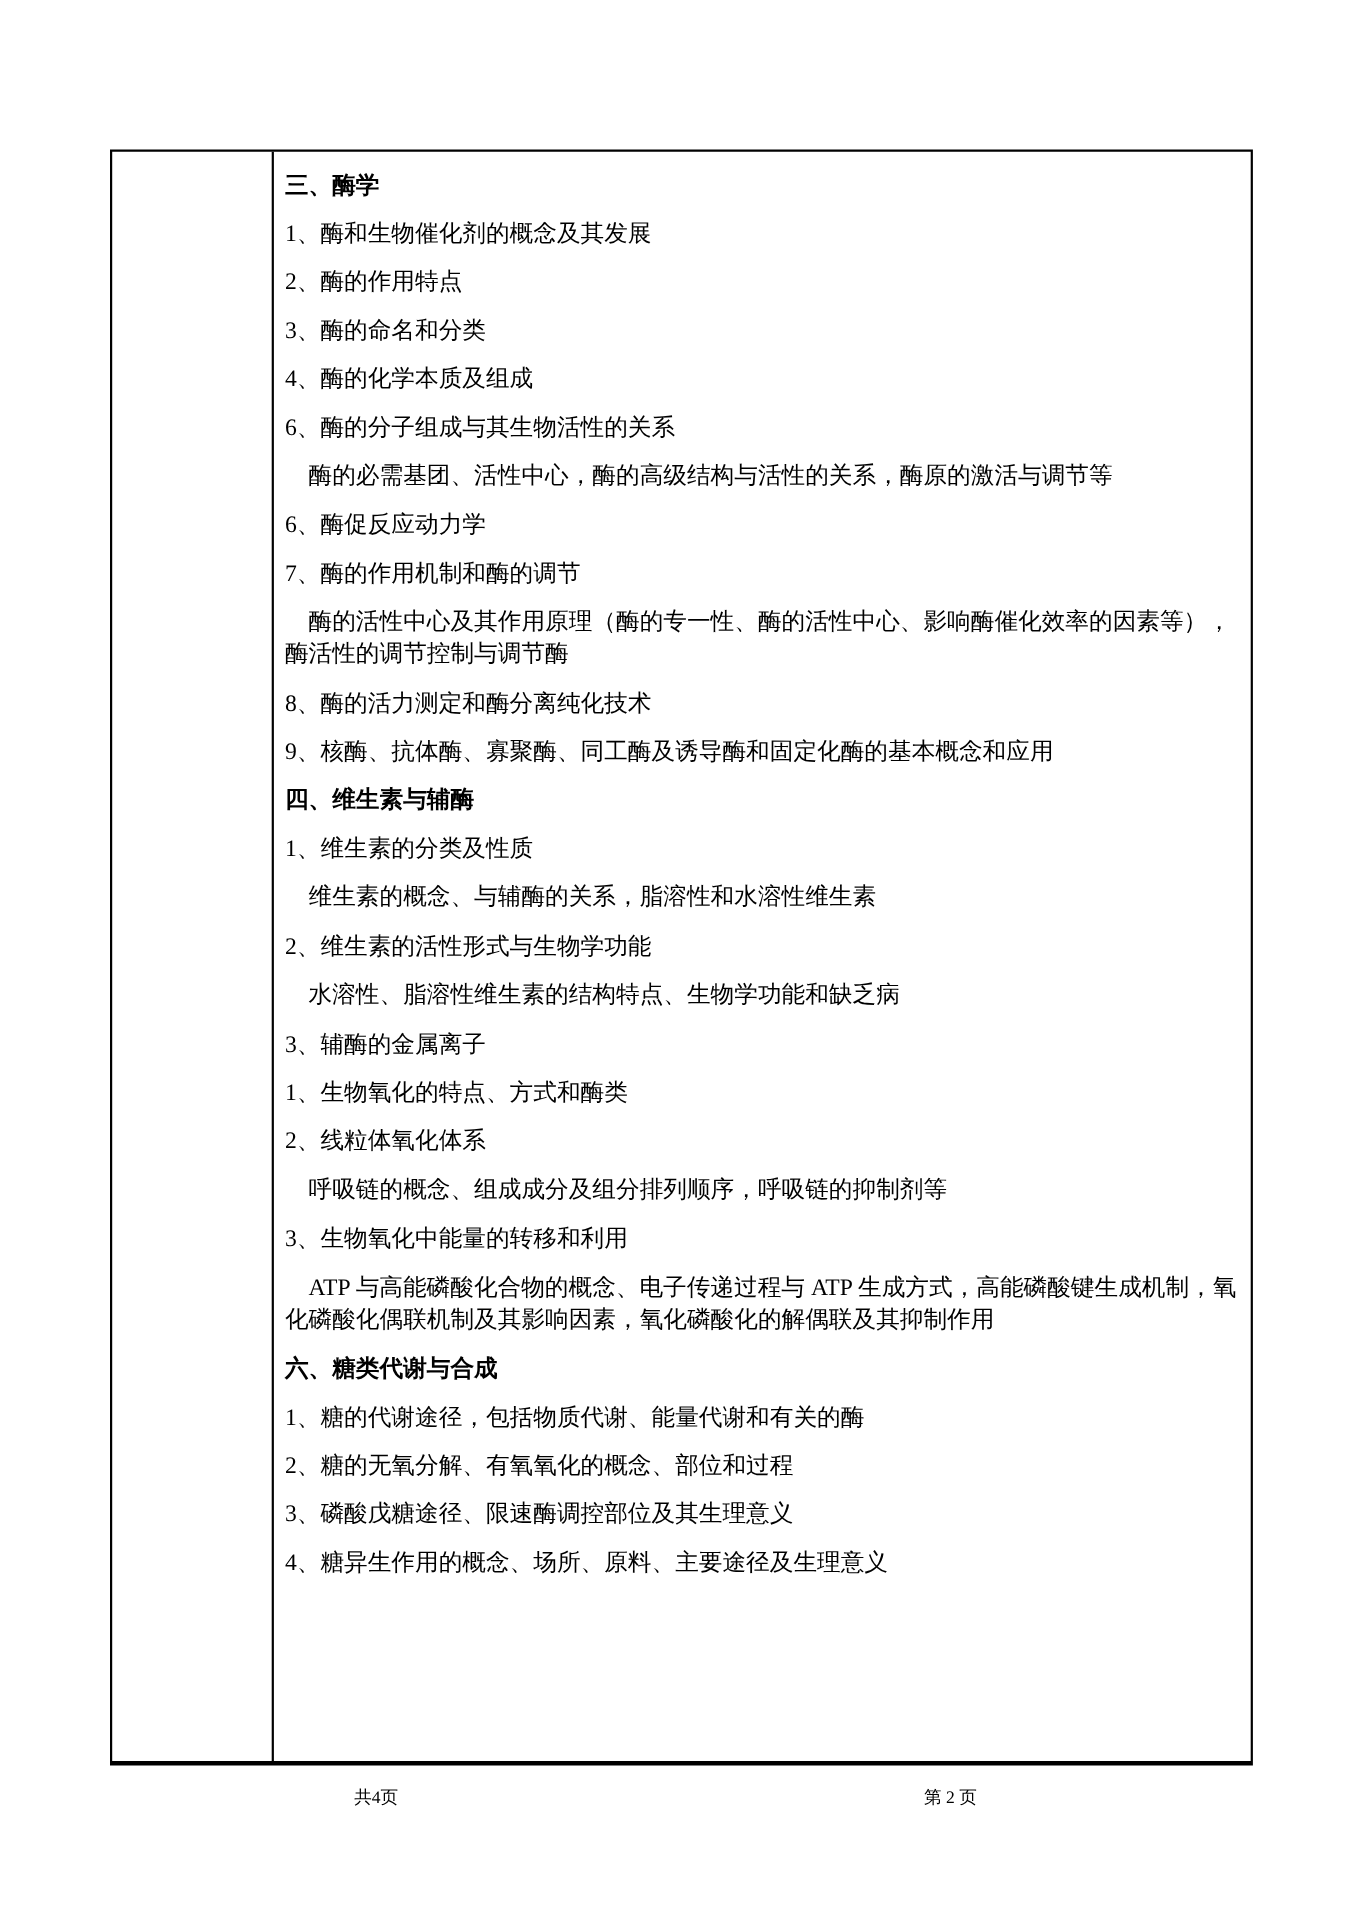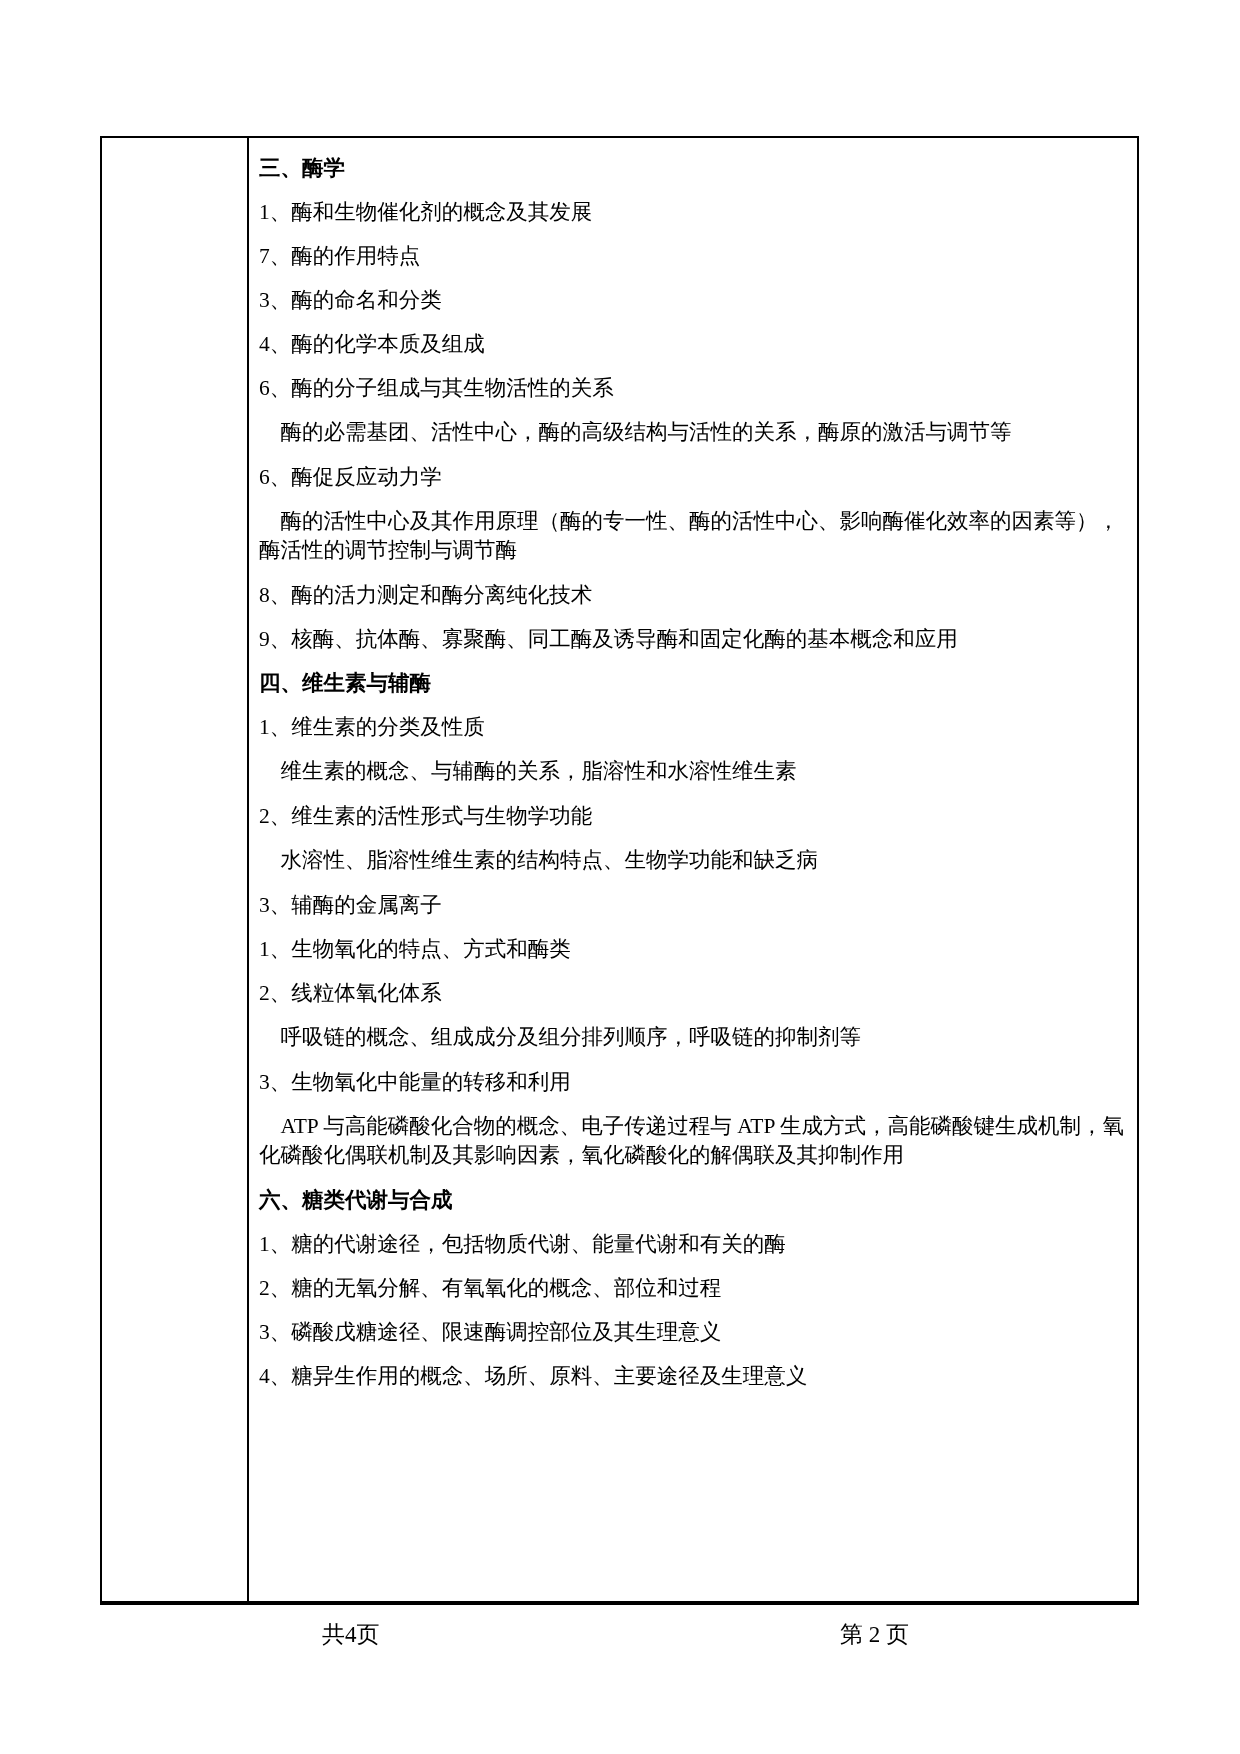--- a/index.html
+++ b/index.html
@@ -48,42 +48,43 @@
   }
   .entry.heading {
     font-weight: bold;
   }
   .entry.note {
     text-indent: 1em;
     line-height: 29px;
   }
   .footer-total, .footer-page {
     position: absolute;
-    font-size: 23px;
+    font-size: 16px;
     line-height: 24px;
     color: #000000;
   }
   .footer-total { left: 322px; top: 1623px; }
   .footer-page  { left: 840px; top: 1623px; }
 </style>
 </head>
 <body>
 
 <div class="page">
   <div class="doc-table">
     <div class="cell-left"></div>
     <div class="cell-right" id="content-col">
         <p class="entry heading">三、酶学</p>
         <p class="entry item">1、酶和生物催化剂的概念及其发展</p>
-        <p class="entry item">7、酶的作用特点</p>
+        <p class="entry item">2、酶的作用特点</p>
         <p class="entry item">3、酶的命名和分类</p>
         <p class="entry item">4、酶的化学本质及组成</p>
         <p class="entry item">6、酶的分子组成与其生物活性的关系</p>
         <p class="entry note">酶的必需基团、活性中心，酶的高级结构与活性的关系，酶原的激活与调节等</p>
         <p class="entry item">6、酶促反应动力学</p>
+        <p class="entry item">7、酶的作用机制和酶的调节</p>
         <p class="entry note">酶的活性中心及其作用原理（酶的专一性、酶的活性中心、影响酶催化效率的因素等），酶活性的调节控制与调节酶</p>
         <p class="entry item">8、酶的活力测定和酶分离纯化技术</p>
         <p class="entry item">9、核酶、抗体酶、寡聚酶、同工酶及诱导酶和固定化酶的基本概念和应用</p>
         <p class="entry heading">四、维生素与辅酶</p>
         <p class="entry item">1、维生素的分类及性质</p>
         <p class="entry note">维生素的概念、与辅酶的关系，脂溶性和水溶性维生素</p>
         <p class="entry item">2、维生素的活性形式与生物学功能</p>
         <p class="entry note">水溶性、脂溶性维生素的结构特点、生物学功能和缺乏病</p>
         <p class="entry item">3、辅酶的金属离子</p>
         <p class="entry item">1、生物氧化的特点、方式和酶类</p>

